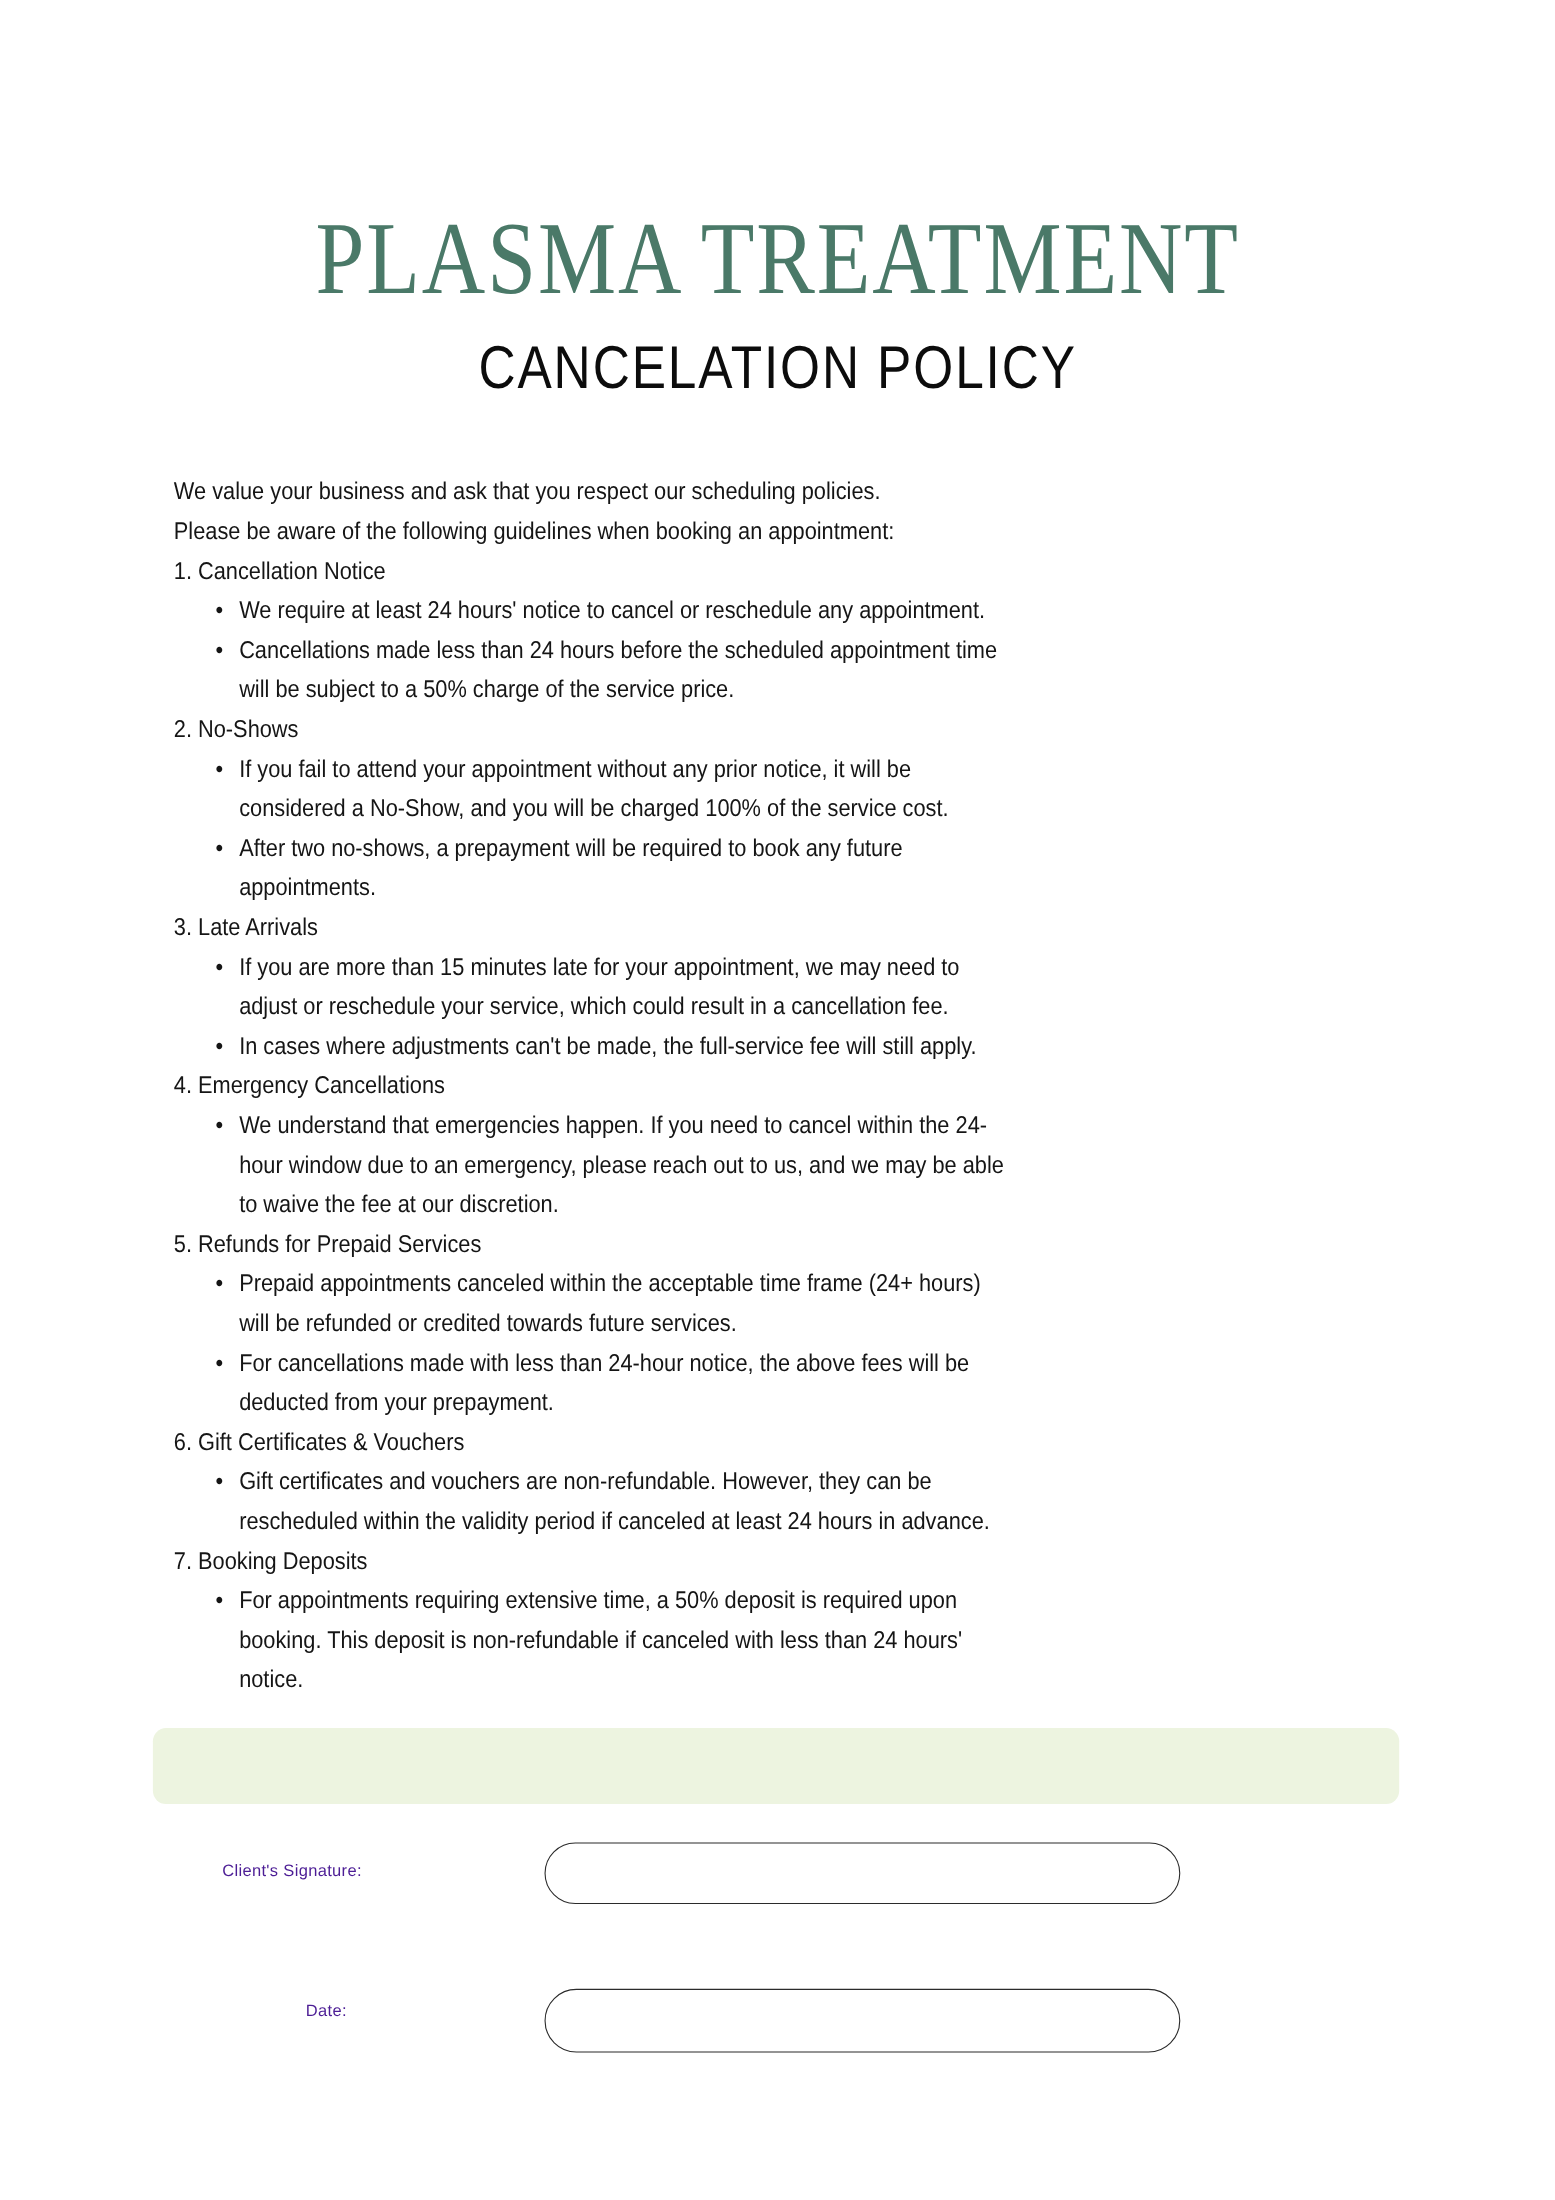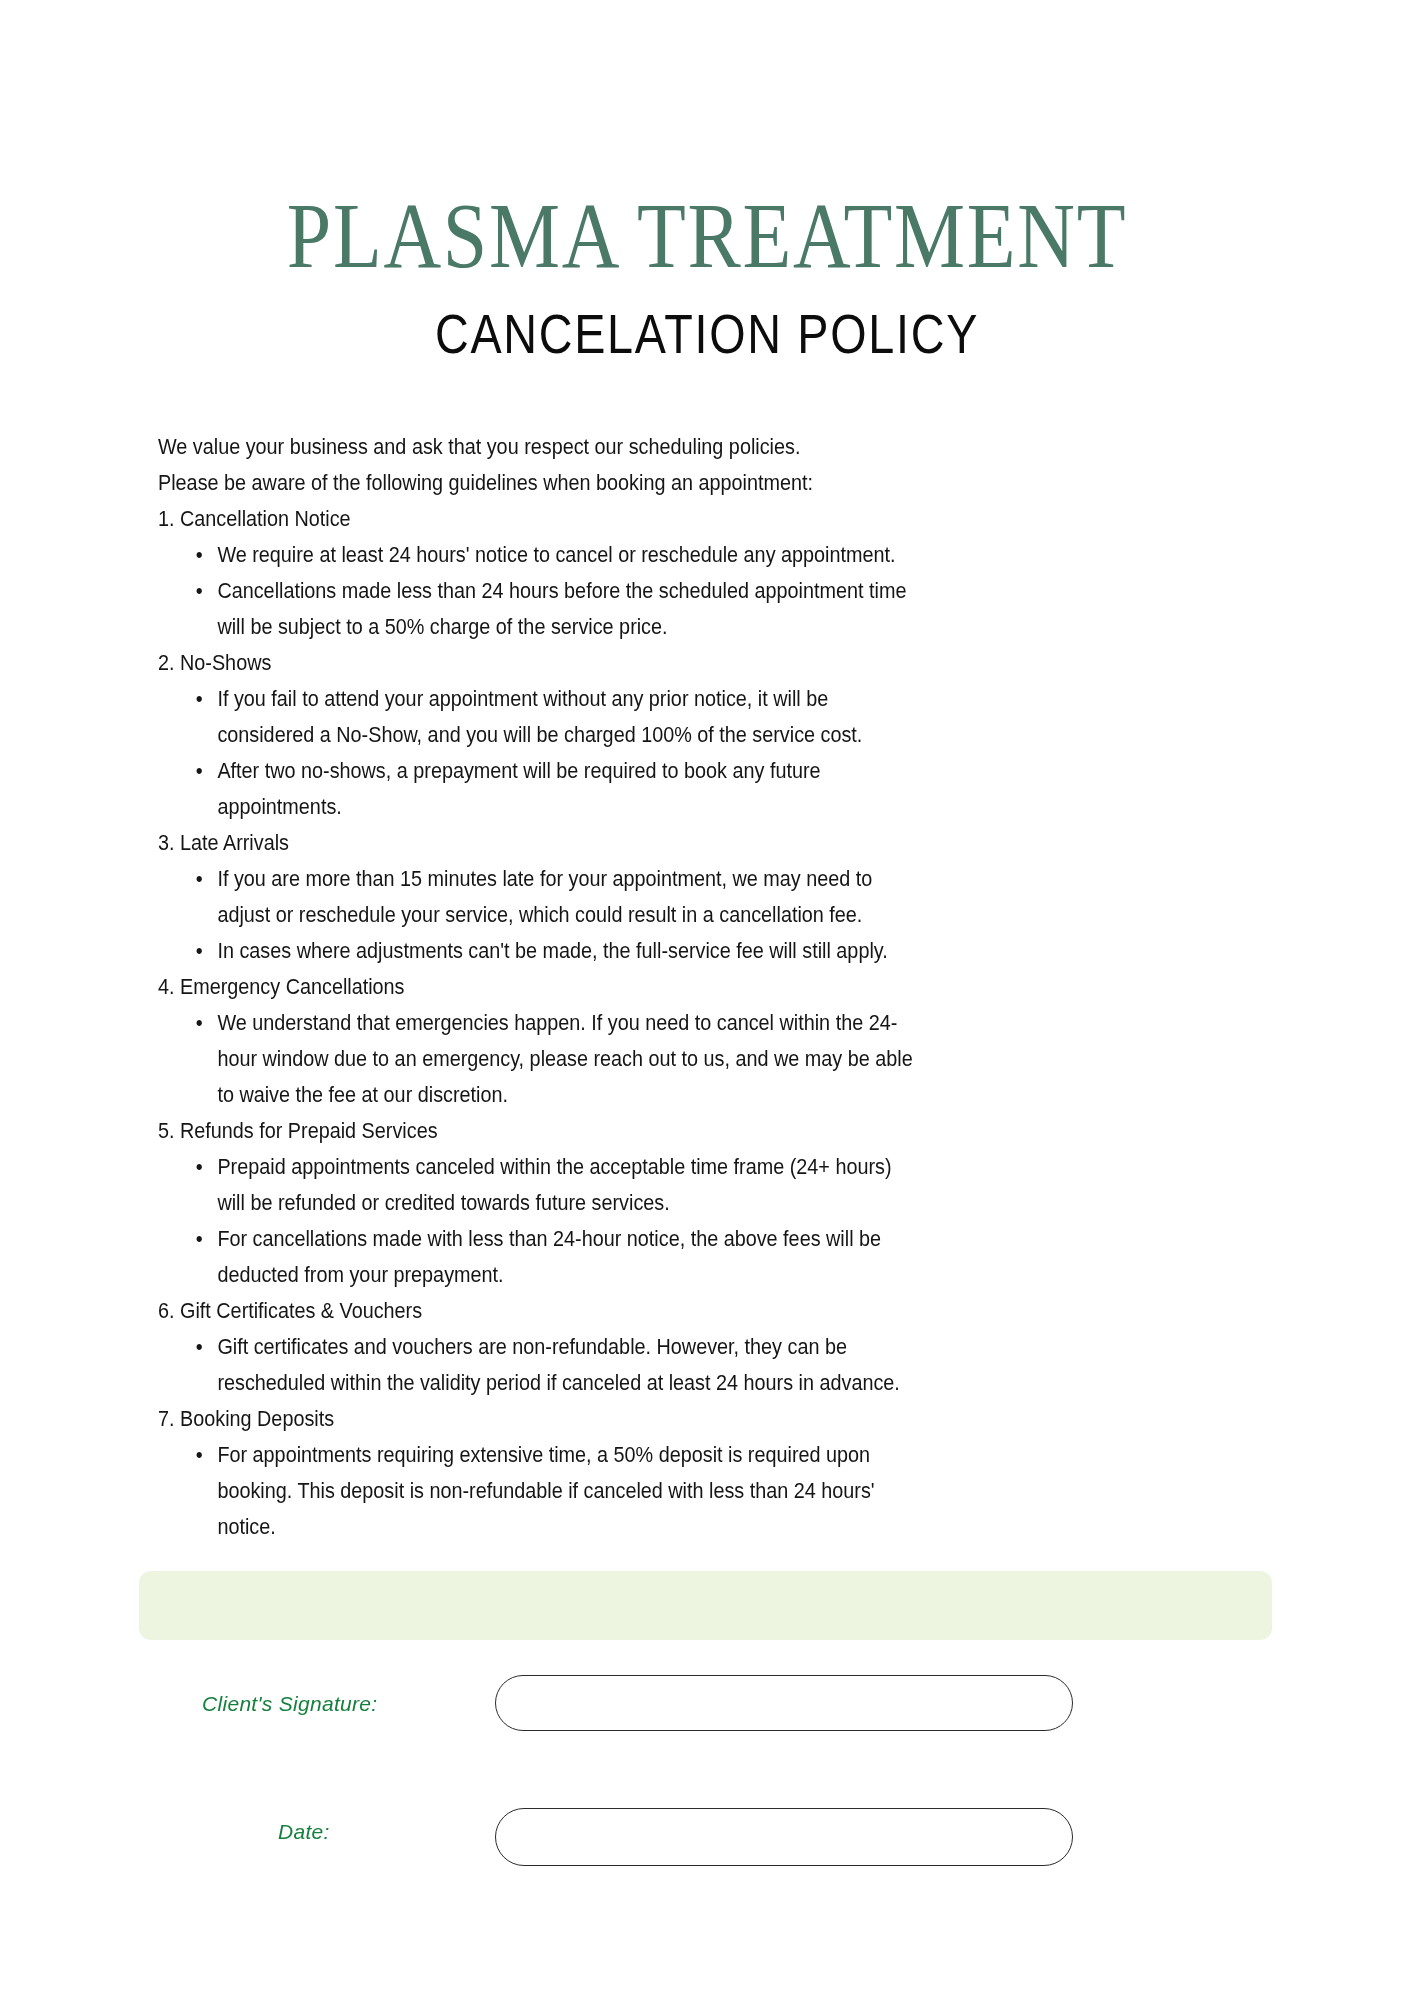--- a/index.html
+++ b/index.html
@@ -59,25 +59,24 @@
   .divider-bar{
     position:absolute;
     left:139px; top:1553px;
     width:1133px; height:69px;
     border-radius:12px;
     background:#edf4e0;
   }
   
   .sig-label{
     position:absolute;
-    font-size:21px;
-    color:#15803d;
+    font-size:15px;
+    color:#4c1d95;
     letter-spacing:0.3px;
     white-space:nowrap;
-    font-style:italic;
   }
   .sig-label.client{left:202px; top:1674px;}
   .sig-label.date{left:278px; top:1802px;}
   .pill-input{
     position:absolute;
     left:495px;
     width:578px;
     height:56px;
     border:1.5px solid #2b2b2b;
     border-radius:29px;

